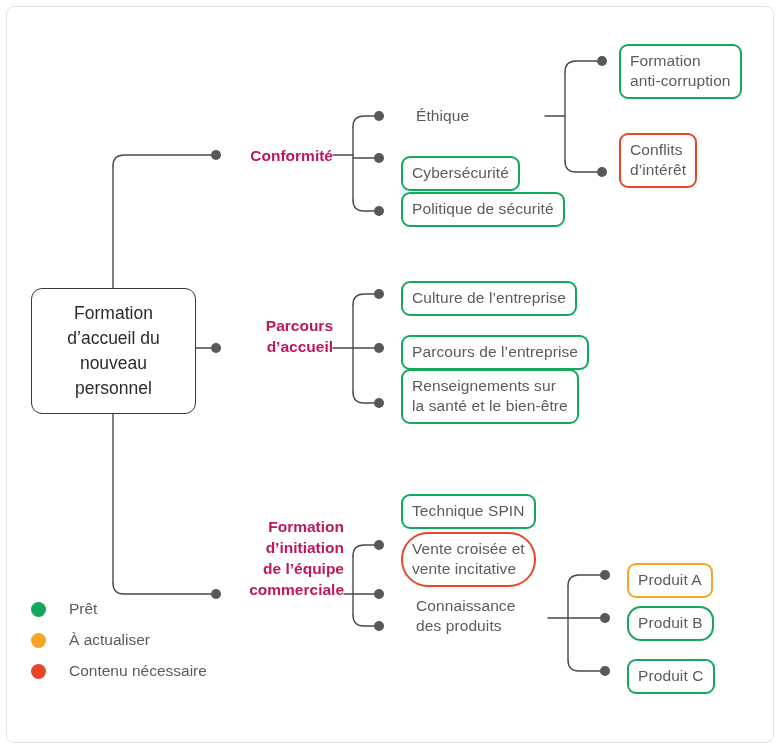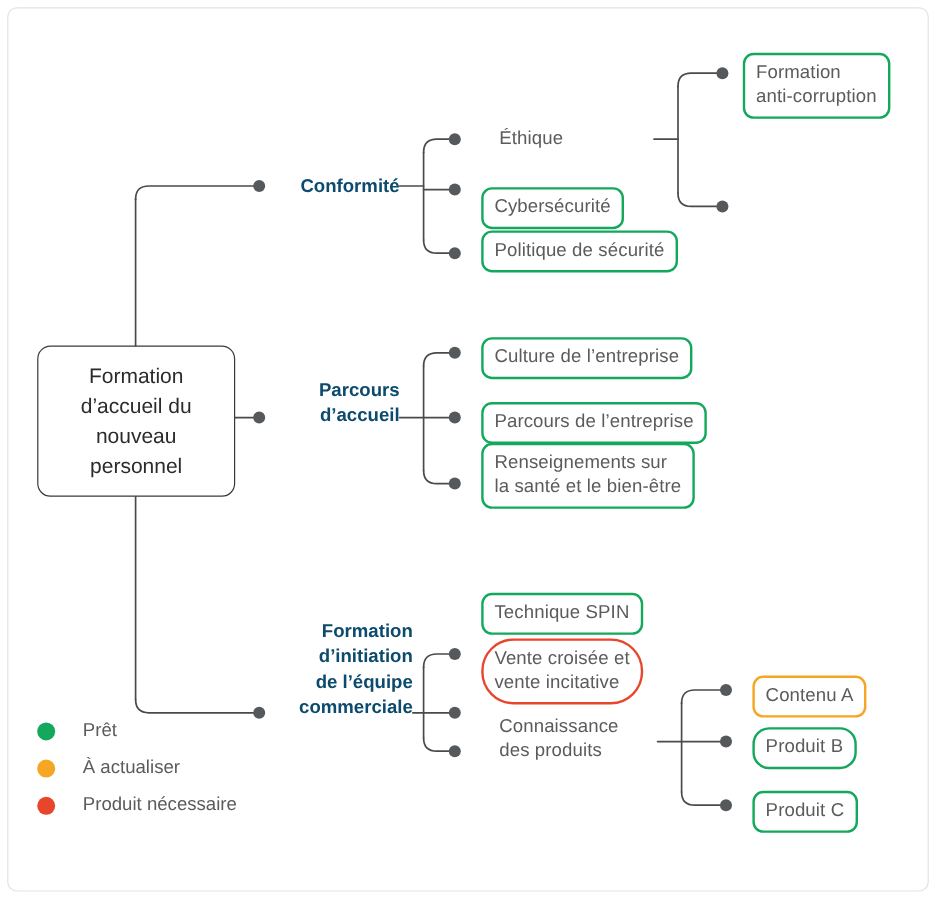--- a/index.html
+++ b/index.html
@@ -67,21 +67,21 @@
     text-align: center;
     color: #2b2b2b;
     font-size: 17.5px;
     line-height: 25px;
     white-space: pre-line;
     z-index: 4;
   }
 
   .branch-label {
     position: absolute;
-    color: #0c4a6e;
+    color: #be185d;
     font-weight: bold;
     font-size: 15.5px;
     line-height: 21px;
     white-space: pre-line;
     text-align: right;
   }
 
   #legend {
     position: absolute;
     left: 31px; top: 600px;
@@ -197,50 +197,52 @@
 
   <div class="node plain" style="left:414px; top:105px; height:22px;">Éthique</div>
 
   <div class="node boxed" style="left:401px; top:156px;">Cybersécurité</div>
 
   <div class="node boxed" style="left:401px; top:192px;">Politique de sécurité</div>
 
   <div class="node boxed" style="left:619px; top:44px;">Formation
 anti-corruption</div>
 
+  <div class="node boxed alert" style="left:619px; top:133px;">Conflits
+d’intérêt</div>
 
   <div class="node boxed" style="left:401px; top:281px;">Culture de l’entreprise</div>
 
   <div class="node boxed" style="left:401px; top:335px;">Parcours de l’entreprise</div>
 
   <div class="node boxed" style="left:401px; top:369px;">Renseignements sur
 la santé et le bien-être</div>
 
   <div class="node boxed" style="left:401px; top:494px;">Technique SPIN</div>
 
   <div class="node boxed alert" style="left:401px; top:532px;border-radius:27px;">Vente croisée et
 vente incitative</div>
 
   <div class="node plain" style="left:414px; top:596px;">Connaissance
 des produits</div>
 
-  <div class="node boxed warn" style="left:627px; top:563px;">Contenu A</div>
+  <div class="node boxed warn" style="left:627px; top:563px;">Produit A</div>
 
   <div class="node boxed" style="left:627px; top:606px;border-radius:14px;">Produit B</div>
 
   <div class="node boxed" style="left:627px; top:659px;">Produit C</div>
 
   <div id="legend">
     <div class="legend-row">
       <span class="legend-dot" style="background:#13a85c"></span>
       <span class="legend-text">Prêt</span>
     </div>
     <div class="legend-row">
       <span class="legend-dot" style="background:#f5a623"></span>
       <span class="legend-text">À actualiser</span>
     </div>
     <div class="legend-row">
       <span class="legend-dot" style="background:#e8462b"></span>
-      <span class="legend-text">Produit nécessaire</span>
+      <span class="legend-text">Contenu nécessaire</span>
     </div>
   </div>
 
 </div>
 
 </body></html>

